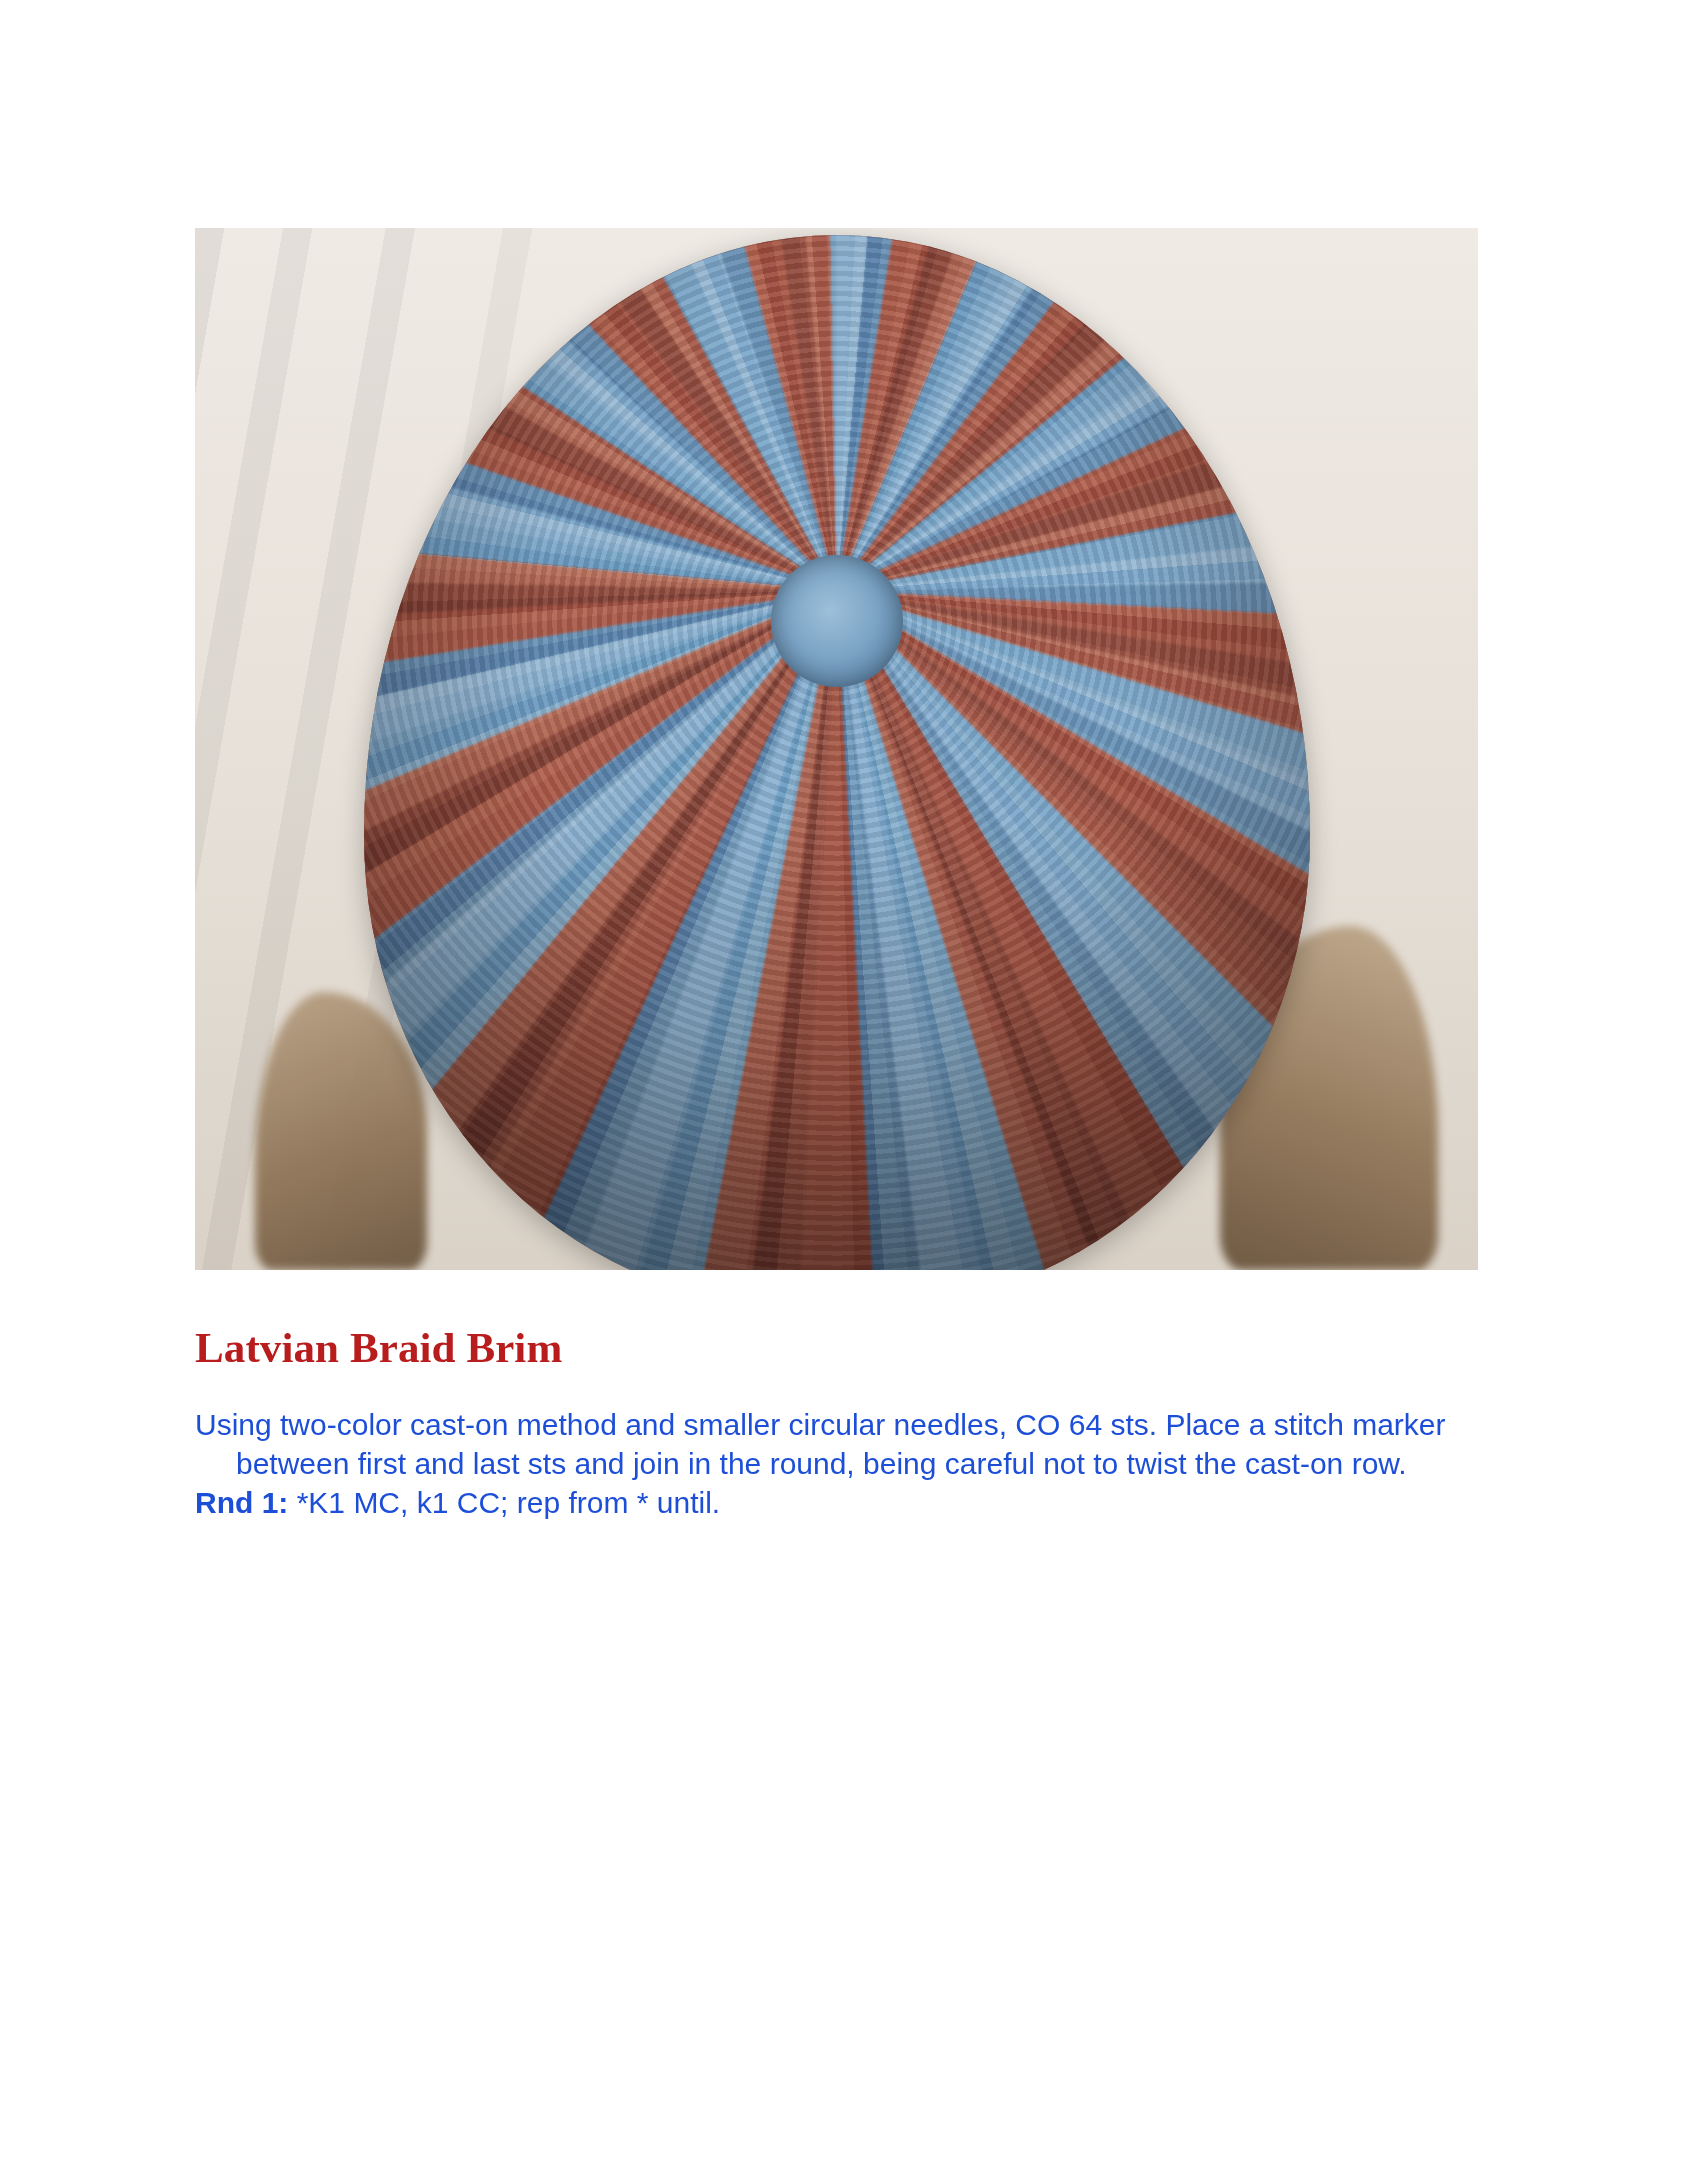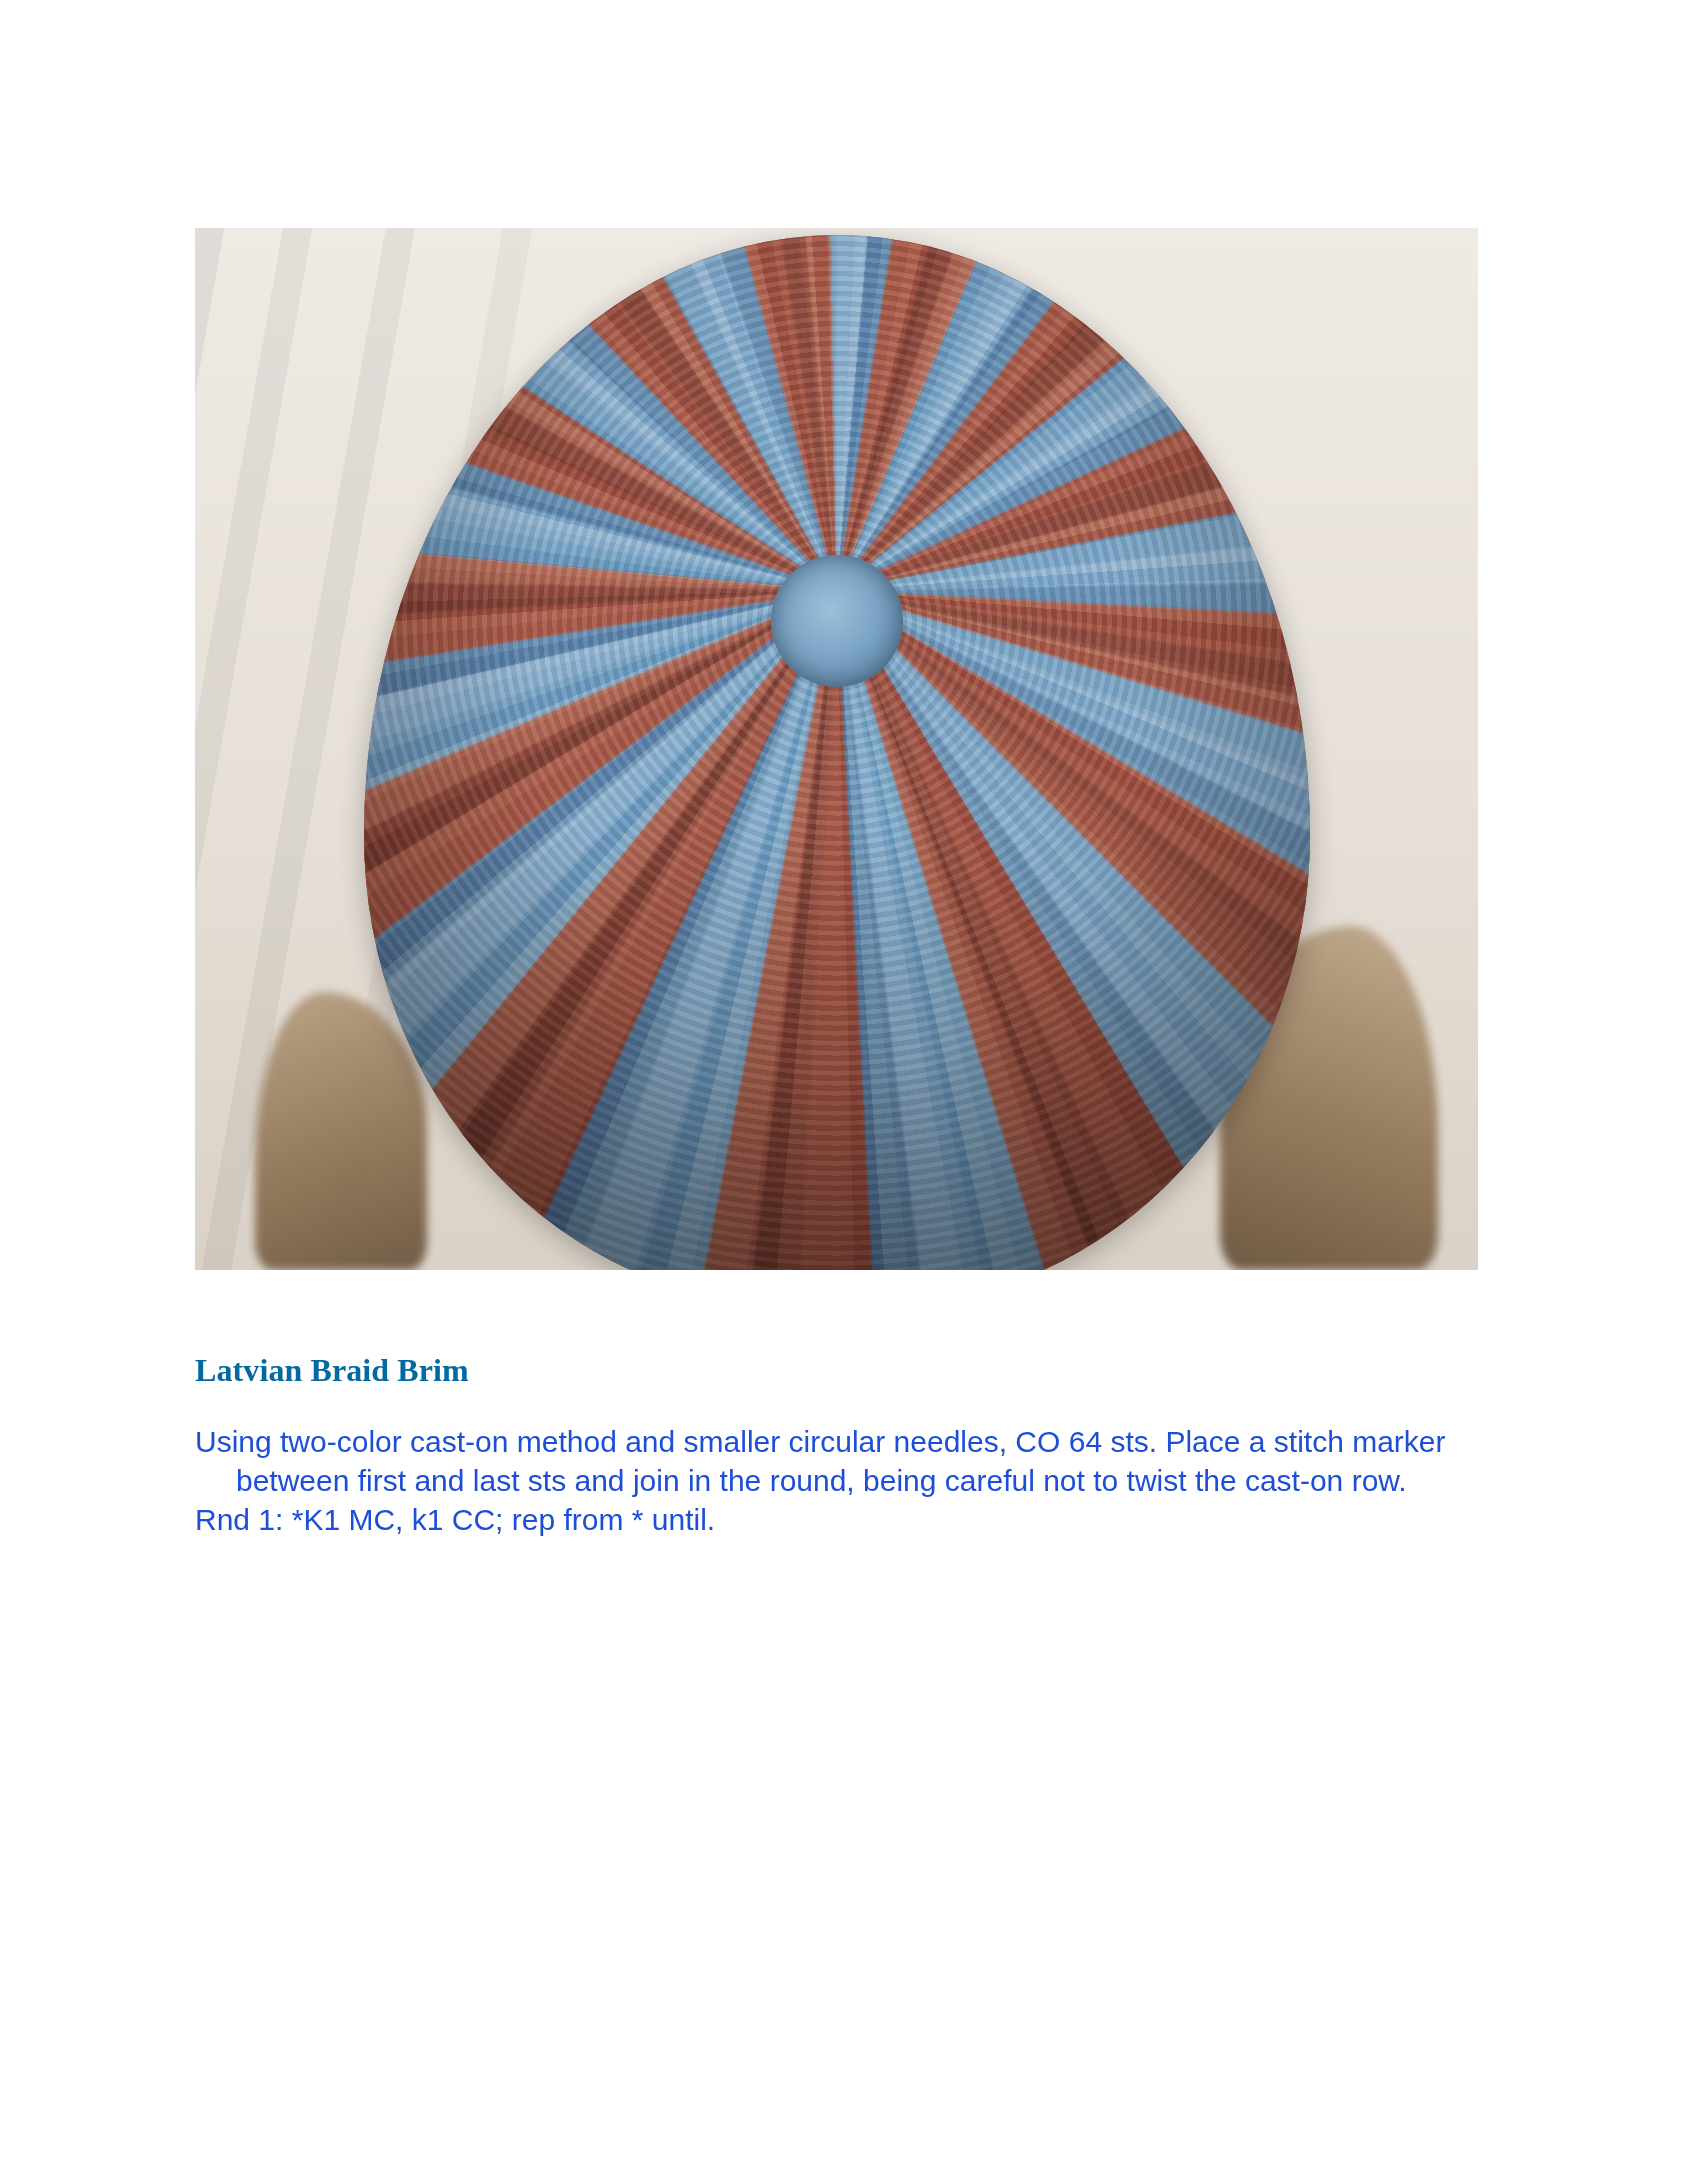--- a/index.html
+++ b/index.html
@@ -126,42 +126,42 @@
   }
   .hat .shade-side {
     position: absolute;
     inset: 0;
     background: radial-gradient(ellipse at 50% 40%, rgba(0,0,0,0) 45%, rgba(0,0,0,0.35) 100%);
   }
 
   
   h1.title {
     font-family: "Liberation Serif", serif;
-    font-size: 32px;
+    font-size: 43px;
     font-weight: bold;
-    color: #0369a1;
-    margin: 82px 0 33px 0;
+    color: #b91c1c;
+    margin: 53px 0 33px 0;
     letter-spacing: 0.1px;
   }
   .body-text {
     font-size: 30px;
     line-height: 1.30;
     color: #1d4ed8;
   }
   .para {
     margin: 0 0 0 0;
     padding-left: 41px;
     text-indent: -41px;
   }
   .para.first {
     padding-left: 41px;
     text-indent: -41px;
   }
   .lbl {
-    font-weight: normal;
+    font-weight: bold;
   }
 </style>
 </head>
 <body>
 
 <div class="page">
   <div class="content">
 
     <div class="photo-frame">
       <div class="backdrop"></div>

